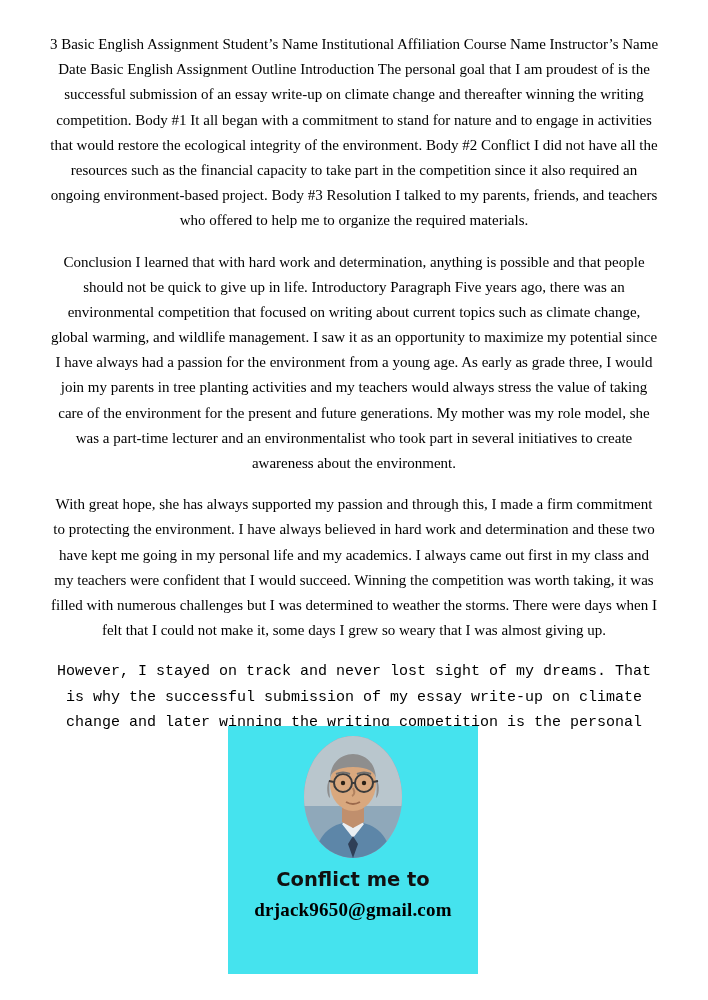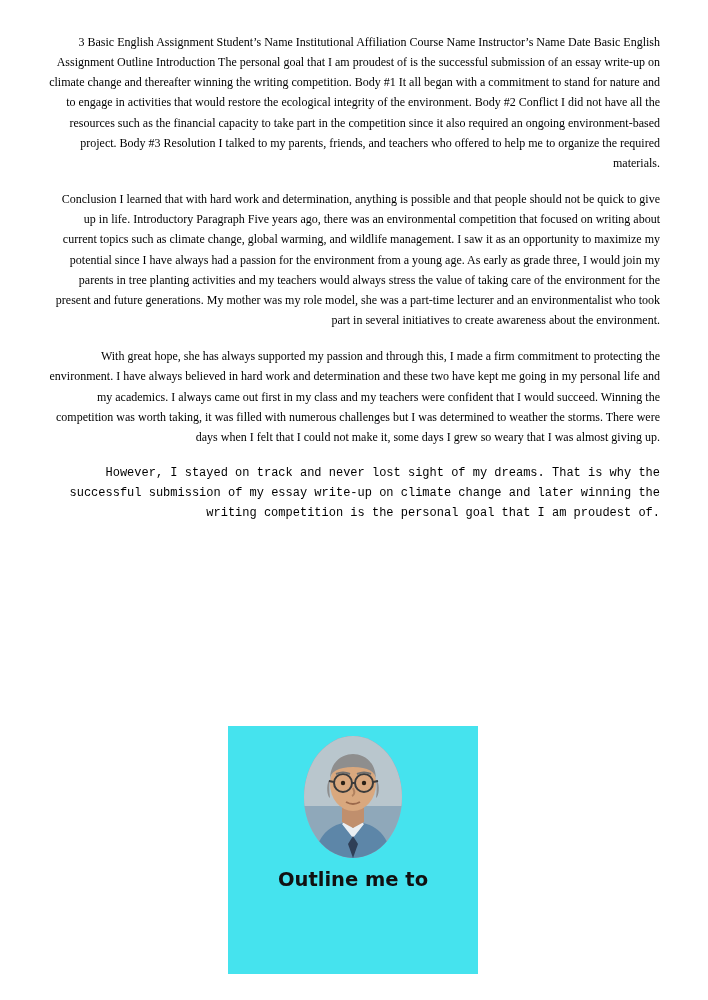--- a/index.html
+++ b/index.html
@@ -15,23 +15,23 @@
     overflow: hidden;
   }
   .page {
     position: relative;
     width: 708px;
     height: 1000px;
     box-sizing: border-box;
     padding: 32px 48px 0 48px;
   }
   .doc-body {
-    font-size: 12px;
+    font-size: 15px;
     line-height: 1.68;
-    text-align: right;
+    text-align: center;
   }
   .para {
     margin: 0 0 16px 0;
   }
   .para:last-child {
     margin-bottom: 0;
     font-family: Liberation Mono, monospace;
   }
   .promo-card {
     position: absolute;
@@ -120,17 +120,18 @@
         <circle cx="60" cy="47" r="2.2" fill="#2a2015"></circle>
 
         <path d="M32 38 q7 -3 14 0" stroke="#6f6f6f" stroke-width="2" fill="none"></path>
         <path d="M53 38 q7 -3 14 0" stroke="#6f6f6f" stroke-width="2" fill="none"></path>
 
         <path d="M49 52 q3 6 -1 8" stroke="#b1825f" stroke-width="2" fill="none"></path>
         <path d="M42 66 q7 4 14 0" stroke="#9c6a4c" stroke-width="2" fill="none"></path>
       </svg>
     </div>
     <div class="promo-text">
-      <div>Outline me to</div>
+      <div>Conflict me to</div>
     </div>
+    <div class="promo-email">drjack9650@gmail.com</div>
   </div>
 
 </div>
 
 </body></html>

